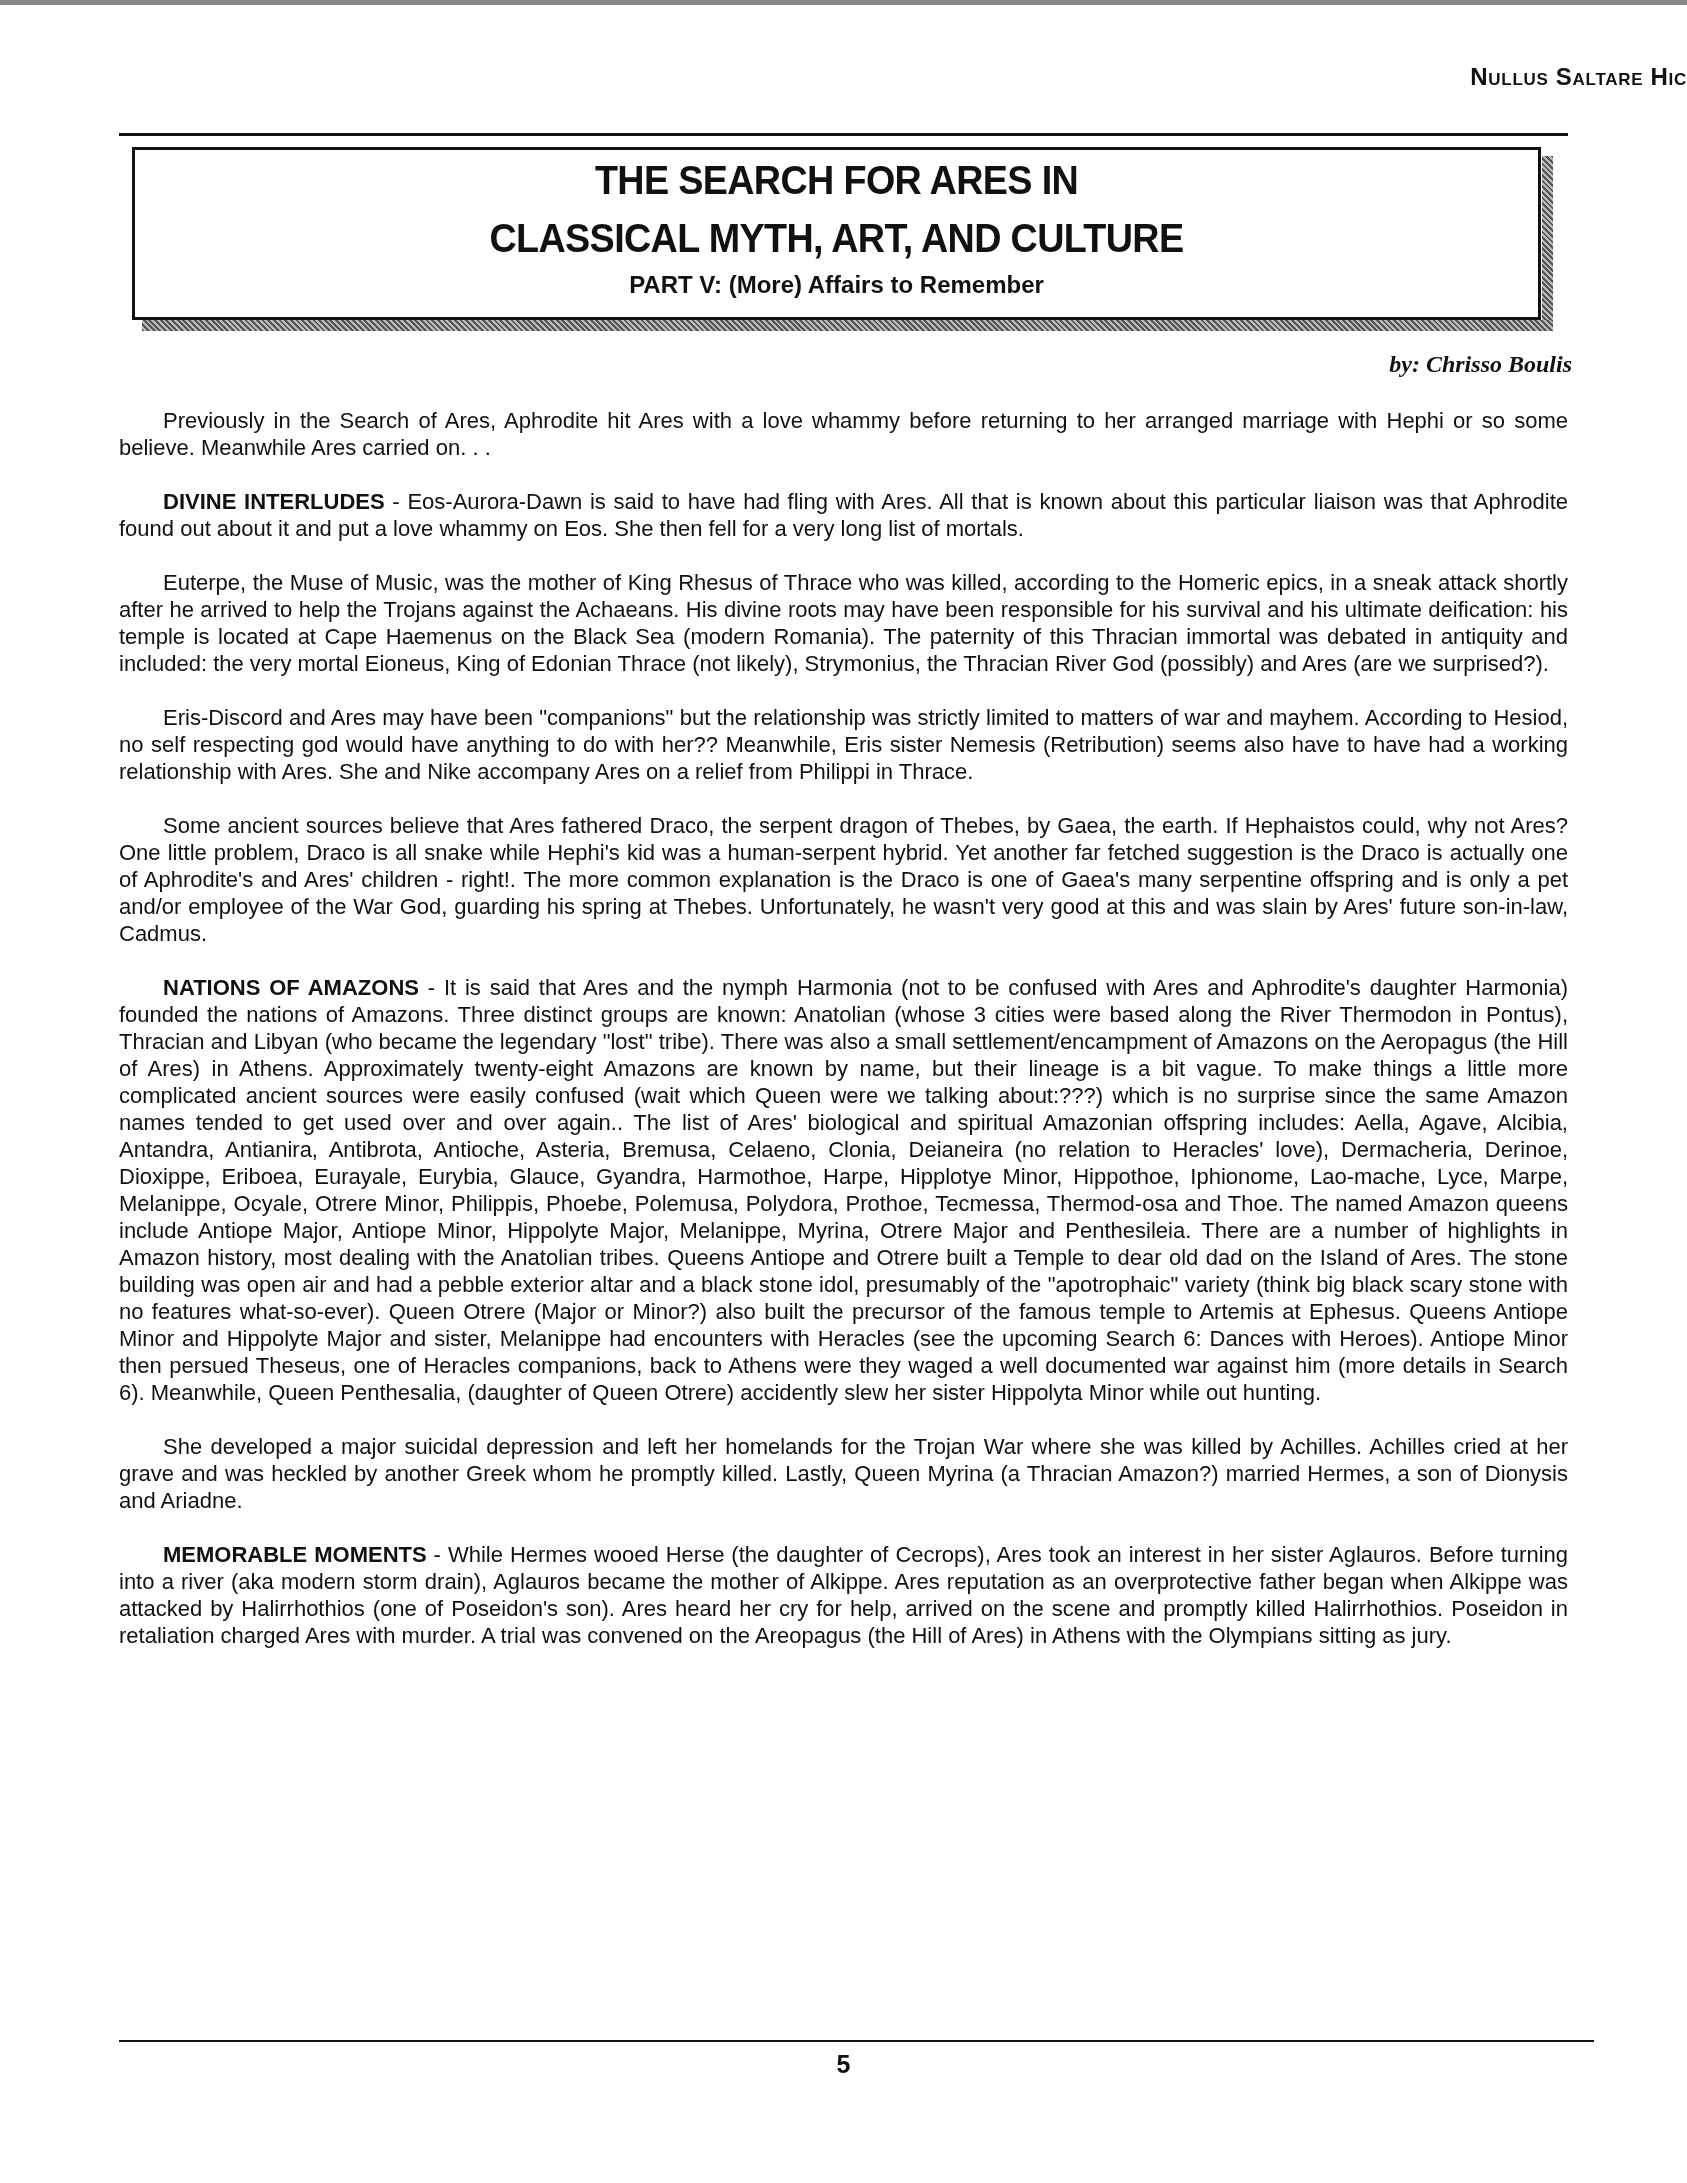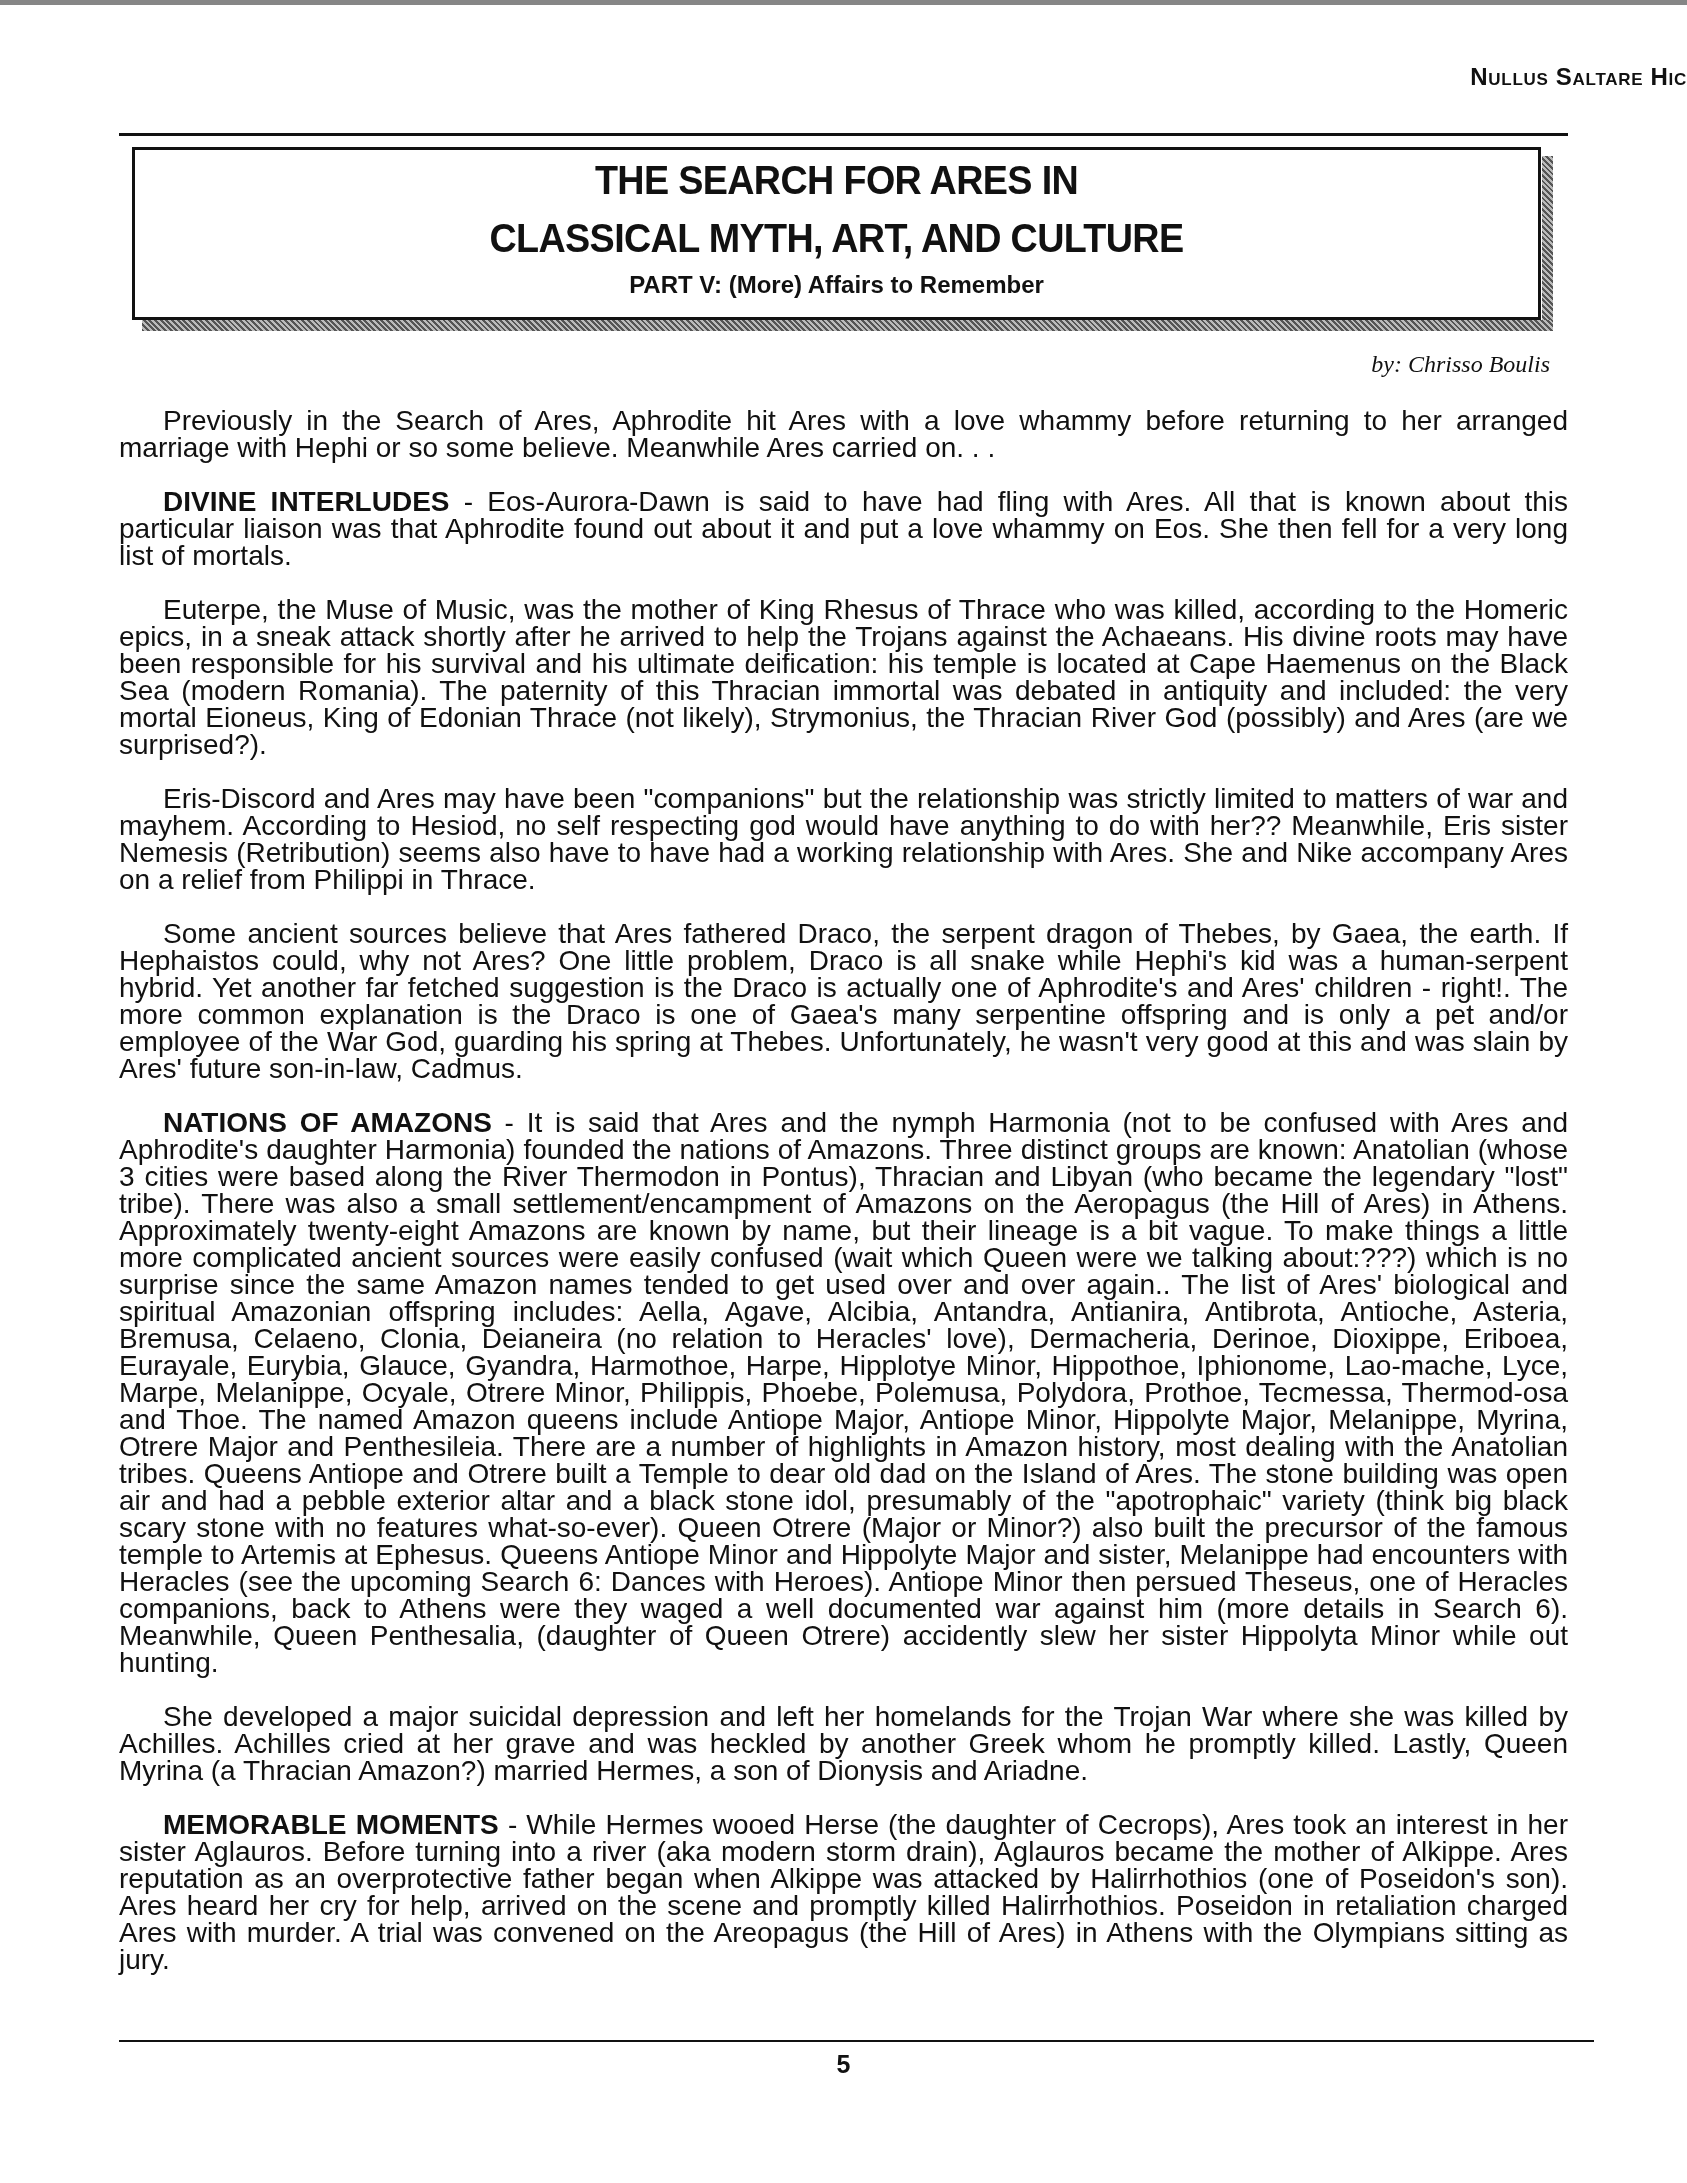--- a/index.html
+++ b/index.html
@@ -8,23 +8,23 @@
   .running-head { position: absolute; top: 63px; left: 0; width: 1687px; text-align: right;
     font-family: "Liberation Sans", sans-serif; font-weight: bold; font-size: 24px; letter-spacing: 0.7px; font-variant: small-caps; }
   .head-rule { position: absolute; top: 133px; left: 119px; width: 1449px; height: 2.6px; background: #111; }
   .title-box { position: absolute; top: 147px; left: 132px; width: 1409px; height: 173px; border: 3.3px solid #111; box-sizing: border-box; background: #fff; }
   .title-shadow-r { position: absolute; top: 156px; left: 1542px; width: 10.6px; height: 173px; background: repeating-linear-gradient(45deg,#555 0 2px,#bbb 2px 4px); }
   .title-shadow-b { position: absolute; top: 320px; left: 142px; width: 1411px; height: 10.6px; background: repeating-linear-gradient(45deg,#555 0 2px,#bbb 2px 4px); }
   .title-line { position: absolute; left: 132px; width: 1409px; text-align: center; font-family: "Liberation Sans", sans-serif; font-weight: bold; }
   .title-1 { top: 157px; font-size: 41px; letter-spacing: -0.7px; transform: scaleX(.92); }
   .title-2 { top: 215px; font-size: 41px; letter-spacing: -0.7px; transform: scaleX(.92); }
   .subtitle { top: 271px; font-size: 24px; }
-  .byline { position: absolute; top: 351px; right: 137px; font-family: "Liberation Serif", serif; font-style: italic; font-weight: normal; font-size: 24px; }
+  .byline { position: absolute; top: 351px; right: 115px; font-family: "Liberation Serif", serif; font-style: italic; font-weight: bold; font-size: 24px; }
   .body-text { position: absolute; top: 407px; left: 119px; width: 1449px;
-    font-family: "Liberation Sans", sans-serif; font-size: 28px; line-height: 27px; text-align: justify; }
+    font-family: "Liberation Sans", sans-serif; font-size: 22px; line-height: 27px; text-align: justify; }
   .body-text p { margin: 0 0 27px 0; }
   .body-text .sec { font-weight: bold; margin-left: 44px; }
   .foot-rule { position: absolute; top: 2040px; left: 119px; width: 1475px; height: 2px; background: #111; }
   .page-num { position: absolute; top: 2050px; left: 0; width: 1687px; text-align: center; font-family: "Liberation Sans", sans-serif; font-weight: bold; font-size: 25px; }
 </style>
 </head>
 <body>
 
 <div class="scanline-top"></div>
 

